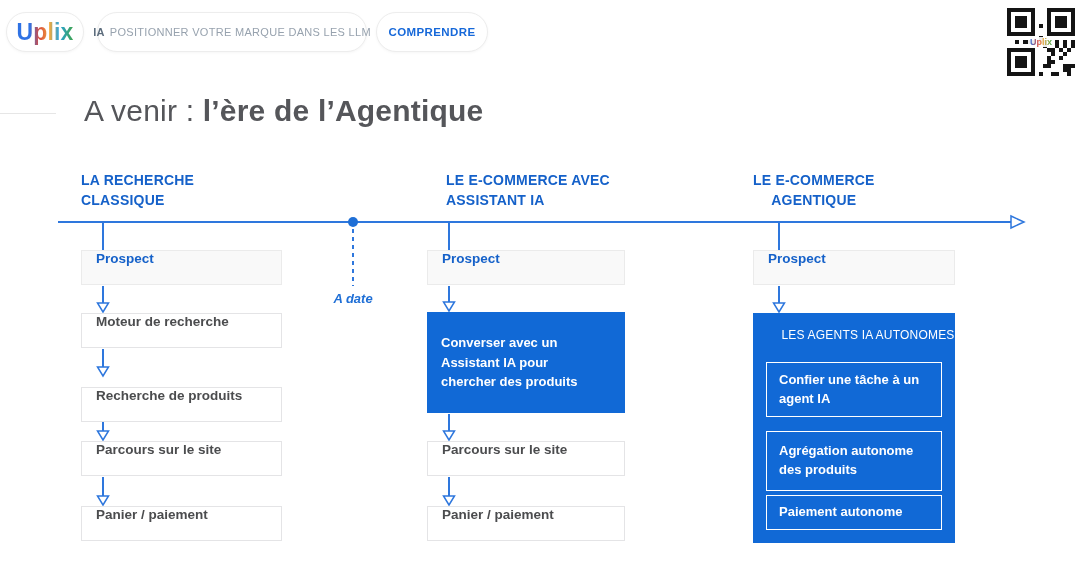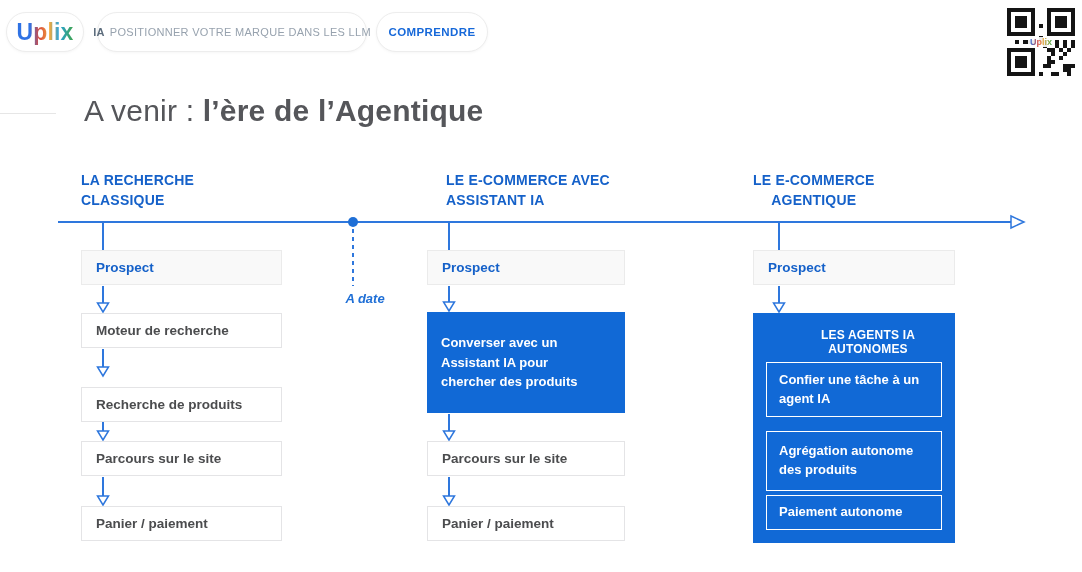--- a/index.html
+++ b/index.html
@@ -42,36 +42,36 @@
         font-weight:normal;letter-spacing:.2px;}
   .page-title .bold{font-weight:bold;}
 
   
   .col-heading{position:absolute;top:170px;font-size:14px;font-weight:bold;color:var(--blue-text);
         line-height:20px;letter-spacing:.2px;}
   .col-heading.c1{left:81px;} .col-heading.c2{left:427px;margin-left:19px;} .col-heading.c3{left:753px;text-align:center;}
 
   
   .connectors{position:absolute;left:0;top:0;z-index:1;}
-  .adate{position:absolute;left:325px;top:291px;width:80px;text-align:center;
+  .adate{position:absolute;left:313px;top:291px;width:80px;text-align:center;
         font-size:13px;font-style:italic;font-weight:600;color:#1f6fd6;z-index:2;}
 
   
   .step{position:absolute;height:35px;background:#fff;border:1px solid var(--box-border);
-        display:flex;align-items:center;padding-left:14px;font-size:13.5px;font-weight:bold;
+        display:flex;align-items:flex-start;padding-left:14px;font-size:13.5px;font-weight:bold;
         color:var(--text-gray);z-index:2;}
   .step.prospect{background:#f9f9f9;border-color:#ebebeb;color:var(--blue-text);}
   .c1box{left:81px;width:201px;} .c2box{left:427px;width:198px;} .c3box{left:753px;width:202px;}
 
   .highlight{position:absolute;left:427px;width:198px;top:312px;height:101px;background:var(--blue-fill);
         color:#ffffff;font-size:13px;font-weight:bold;line-height:1.5;display:flex;align-items:center;
         padding:10px 20px 10px 14px;z-index:2;}
 
   .panel{position:absolute;left:753px;width:202px;top:313px;height:230px;background:var(--blue-fill);z-index:2;}
-  .panel-title{margin-top:15px;text-align:center;font-size:12px;font-weight:bold;color:#fff;letter-spacing:.2px;margin-left:28px;}
+  .panel-title{margin-top:15px;text-align:center;font-size:12px;font-weight:normal;color:#fff;letter-spacing:.2px;margin-left:28px;}
   .panel-item{position:absolute;left:13px;right:13px;border:1px solid #fff;display:flex;align-items:center;
         padding:4px 10px 4px 12px;color:#fff;font-size:13px;font-weight:bold;line-height:1.45;}
   .panel-item.i0{top:49px;height:55px;}
   .panel-item.i1{top:118px;height:60px;}
   .panel-item.i2{top:182px;height:35px;}
 </style>
 </head>
 <body>
 
 <div id="app">

